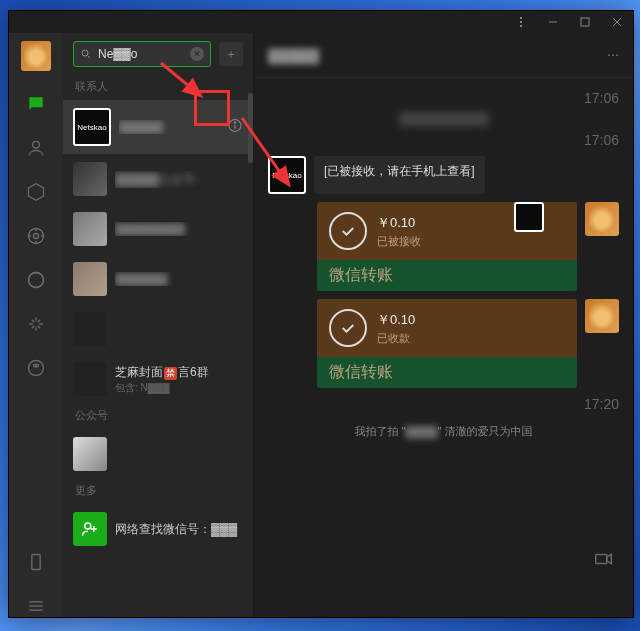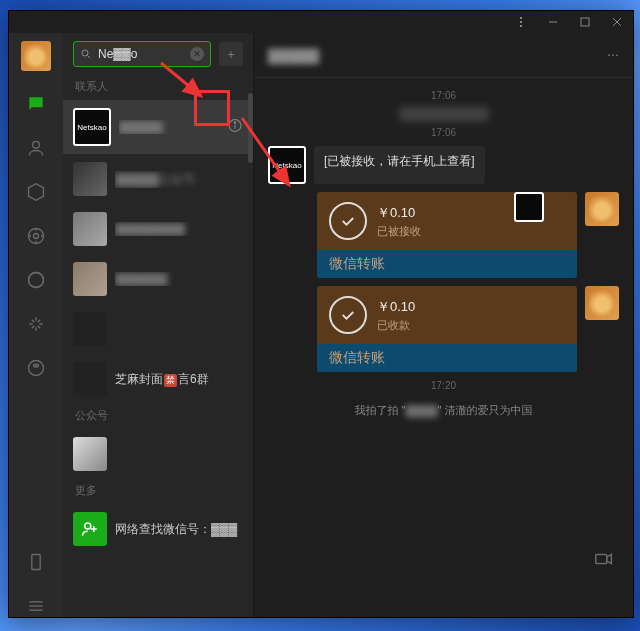--- a/index.html
+++ b/index.html
@@ -39,36 +39,36 @@
 .thumb.addf{background:#1aad19}
 .item-text{flex:1;min-width:0;overflow:hidden}
 .item-title{color:#ccc;font-size:12px;white-space:nowrap;overflow:hidden;text-overflow:ellipsis}
 .item-sub{color:#666;font-size:10px;white-space:nowrap;overflow:hidden;text-overflow:ellipsis}
 .blurtext{filter:blur(3px);color:#888}
 .red-badge{display:inline-block;background:#c43;color:#fff;font-size:9px;padding:0 2px;border-radius:2px;margin:0 1px}
 .chat{flex:1;background:#1e1e1e;display:flex;flex-direction:column;min-width:0}
 .chat-header{height:44px;border-bottom:1px solid #2a2a2a;display:flex;align-items:center;padding:0 14px;justify-content:space-between}
 .chat-title{color:#aaa;font-size:14px}
 .chat-body{flex:1;overflow:hidden;position:relative;padding:6px 14px 0}
-.time-sep{text-align:center;color:#666;font-size:10px;margin:6px 0}
+.time-sep{text-align:right;color:#666;font-size:14px;margin:6px 0}
 .sys-blur{margin:0 auto;width:90px;height:14px;filter:blur(4px);background:#444;border-radius:3px}
 .msg{display:flex;gap:8px;margin:8px 0}
 .msg.right{flex-direction:row-reverse}
 .msg .av{width:34px;height:34px;border-radius:3px;flex:none}
 .av.netskao{background:#0a0a0a;border:2px solid #fff;display:flex;align-items:center;justify-content:center;color:#fff;font-size:8px}
 .av.cat{background:linear-gradient(135deg,#c97a2a,#e0a050)}
 .av.cat::after{content:"";display:block;width:26px;height:26px;margin:4px auto 0;background:radial-gradient(circle at 50% 55%,#f0c070 35%,#d89040 70%);border-radius:40%}
 .bubble{background:#2a2a2a;color:#ddd;padding:7px 10px;border-radius:3px;font-size:12px;max-width:220px}
 .transfer-card{width:260px;background:#5a3a1a;border-radius:3px;color:#ddd;overflow:hidden}
 .transfer-top{display:flex;align-items:center;gap:10px;padding:10px 12px}
 .circle-check{width:34px;height:34px;border:2px solid #ddd;border-radius:50%;display:flex;align-items:center;justify-content:center}
 .circle-check svg{width:18px;height:18px;stroke:#ddd;stroke-width:2.5;fill:none}
 .transfer-amt{color:#eee;font-size:13px}
 .transfer-status{color:#c0a080;font-size:11px;margin-top:2px}
-.transfer-foot{background:#0c4a6e;color:#c0a080;font-size:14px;padding:5px 12px}
+.transfer-foot{background:#14532d;color:#c0a080;font-size:16px;padding:5px 12px}
 .pat-line{text-align:center;color:#888;font-size:11px;margin:12px 0}
 .chat-input{height:32px;border-top:1px solid #2a2a2a;display:flex;justify-content:flex-end;align-items:center;padding:0 14px}
 .send-btn{background:#3a3a3a;color:#888;border:none;padding:5px 18px;border-radius:3px;font-size:12px}
 .video-icon{position:absolute;right:18px;top:470px;color:#6a6a6a}
 .arrow1{position:absolute;left:156px;top:58px;pointer-events:none}
 .arrow2{position:absolute;left:234px;top:110px;pointer-events:none}
 .red-box{position:absolute;left:194px;top:90px;width:30px;height:30px;border:3px solid #e33;pointer-events:none}
 .info-icn{position:absolute;right:10px;top:50%;transform:translateY(-50%);color:#888}
 .info-icn svg{width:16px;height:16px}
 .scroll-thumb{position:absolute;right:0;top:60px;width:5px;height:70px;background:#444;border-radius:3px}
@@ -224,20 +224,21 @@
                 <span></span>
                 <span></span>
                 <span></span>
                 <span></span>
                 <span></span>
                 <span></span>
                 <span></span>
               </div>
          <div class="item-text">
            <div class="item-title"><span>芝麻封面</span><span class="red-badge">禁</span><span>言6群</span></div>
+           <div class="item-sub">包含: N▓▓▓</div>
          </div>
        </div>
 
        <div class="section-label">公众号</div>
        <div class="item">
          <div class="thumb user7"></div>
          <div class="item-text"></div>
        </div>
 
        <div class="section-label">更多</div>

